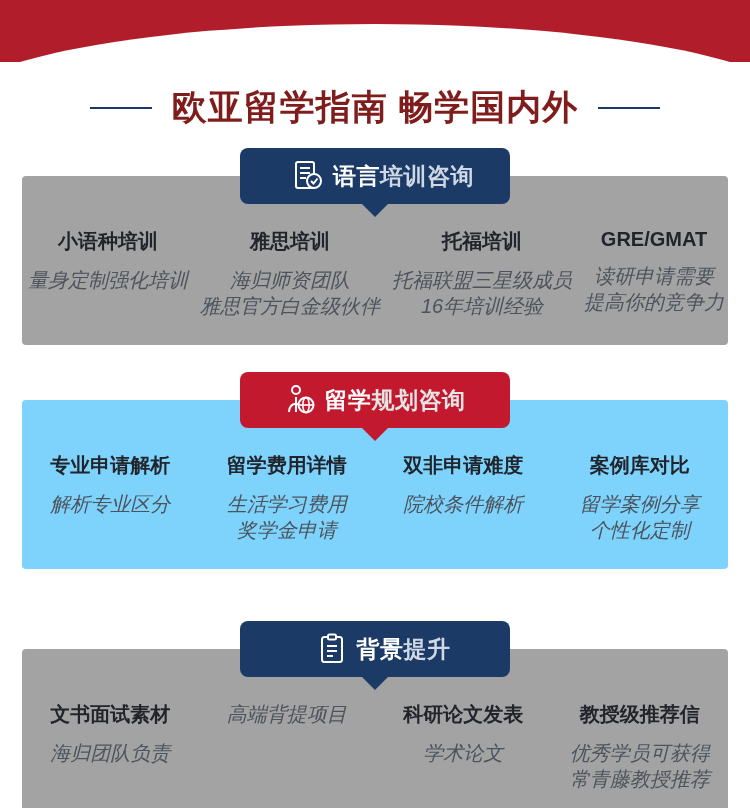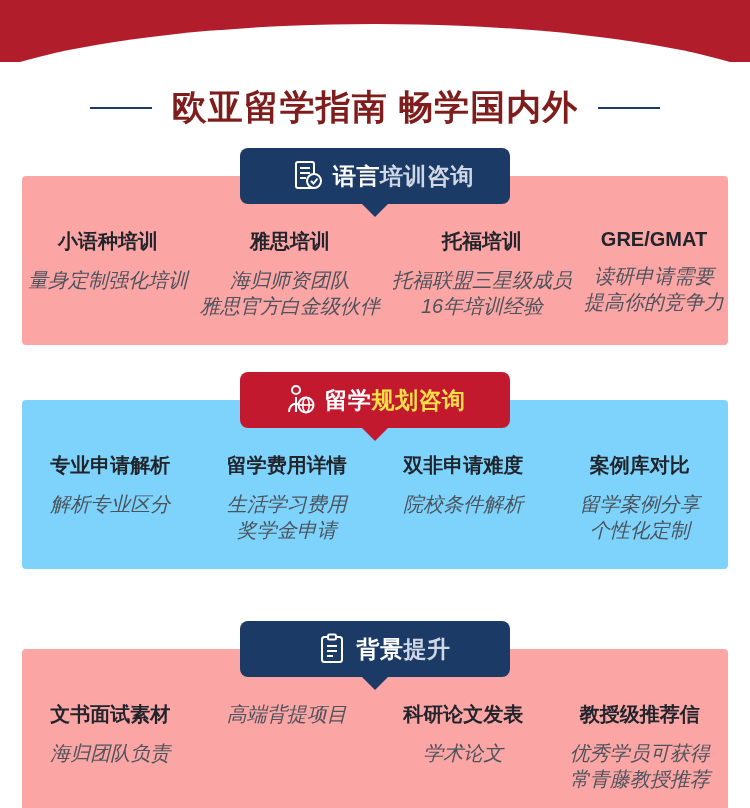--- a/index.html
+++ b/index.html
@@ -109,32 +109,32 @@
     display: block;
   }
   .tab-title {
     font-size: 23px;
     font-weight: bold;
     color: #ffffff;
     white-space: nowrap;
     letter-spacing: 0.5px;
   }
   .tab-title .dim { color: #cfd8e4; font-weight: bold; }
-  .section-tab.red .tab-title .dim { color: #fde047; }
+  .section-tab.red .tab-title .dim { color: #e5e5e5; }
 
   
   .panel {
     position: relative;
     margin-top: -28px;
     padding: 52px 0 26px 0;
     border-radius: 4px;
     display: flex;
     z-index: 1;
   }
-  .panel.navy { background: #fca5a5; }
+  .panel.navy { background: #a3a3a3; }
   .panel.red  { background: #7dd3fc; }
 
   .col {
     flex: 1 1 0;
     text-align: center;
     padding: 0 6px;
     box-sizing: border-box;
   }
   .col-title {
     font-size: 20px;

